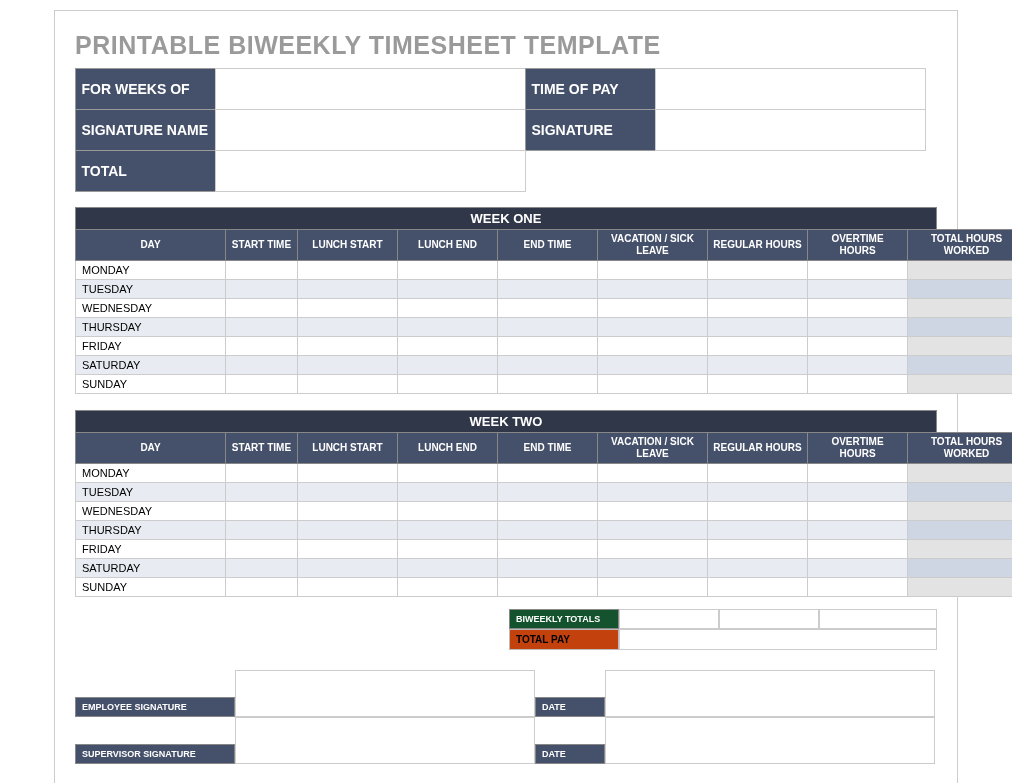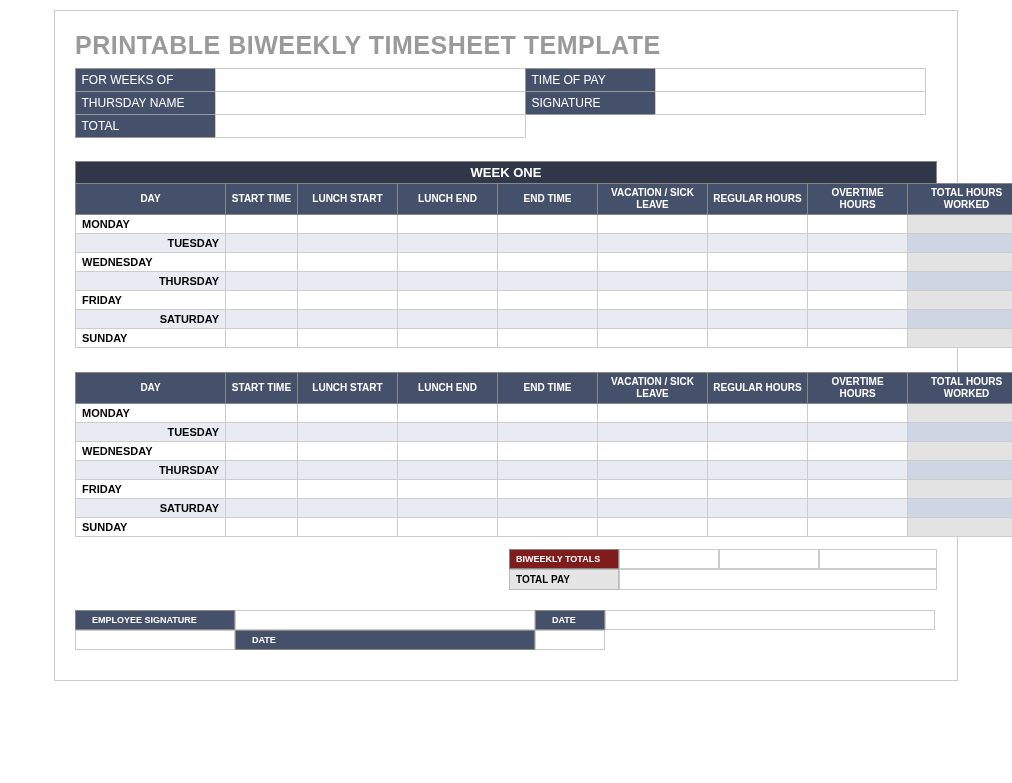--- a/index.html
+++ b/index.html
@@ -24,37 +24,37 @@
   }
 
   .hdr-grid {
     display: grid;
     grid-template-columns: 140px 310px 130px 270px;
     border-collapse: collapse;
   }
   .hdr-label {
     background: #45506a;
     color: #fff;
-    font-size: 12px;
-    font-weight: normal;
-    padding: 4px 6px;
+    font-size: 14px;
+    font-weight: bold;
+    padding: 12px 6px;
     border: 1px solid #999;
     display: flex;
     align-items: center;
   }
   .hdr-input {
     background: #fff;
     border: 1px solid #ccc;
     padding: 4px 6px;
     font-size: 10px;
     min-height: 20px;
   }
   .hdr-grid > div { margin: -0.5px; }
 
-  .week-block { margin-top: 24px; }
+  .week-block { margin-top: 16px; }
   .week-title {
     background: #2f3749;
     color: #fff;
     text-align: center;
     font-weight: bold;
     font-size: 13px;
     padding: 3px 0;
     border: 1px solid #888;
     border-bottom: none;
   }
@@ -73,79 +73,79 @@
     border: 1px solid #888;
     line-height: 1.2;
   }
   table.tsheet td {
     border: 1px solid #ccc;
     font-size: 11px;
     padding: 3px 6px;
     height: 19px;
   }
   table.tsheet td.day {
-    font-weight: bold;
+    font-weight: normal;
     font-size: 11px;
   }
-  tr.even td { background: #e8ecf2; text-align: right; }
+  tr.even td { background: #e8ecf2; }
   tr.even td.total { background: #cdd6e2; }
   tr.odd td.total { background: #e3e3e3; }
 
   .col-day   { width: 150px; }
   .col-start { width: 72px; }
   .col-lstart{ width: 100px; }
   .col-lend  { width: 100px; }
   .col-end   { width: 100px; }
   .col-vac   { width: 110px; }
   .col-reg   { width: 100px; }
   .col-ot    { width: 100px; }
   .col-tot   { width: 118px; }
 
   .totals-grid {
     margin-top: 12px;
     display: grid;
     grid-template-columns: 1fr 110px 100px 100px 118px;
   }
   .totals-label {
-    background: #7f1d1d;
+    background: #14532d;
     color: #fff;
     font-size: 9px;
     font-weight: bold;
     padding: 4px 6px;
     border: 1px solid #888;
     display:flex;align-items:center;
   }
   .totals-cell {
     border: 1px solid #ccc;
     padding: 3px 6px;
     font-size: 10px;
     min-height: 18px;
   }
   .totals-pay-label {
-    background: #e5e5e5;
+    background: #c2410c;
     font-size: 10px;
     font-weight: bold;
     padding: 4px 6px;
     border: 1px solid #bbb;
     display:flex;align-items:center;
   }
 
   .sig-grid {
     margin-top: 20px;
     display: grid;
     grid-template-columns: 160px 300px 70px 330px;
   }
   .sig-label {
     background: #45506a;
     color: #fff;
     font-size: 9px;
     font-weight: bold;
-    padding: 4px 16px;
+    padding: 4px 6px;
     border: 1px solid #888;
-    display:flex;align-items:center;
+    display:flex;align-items:center;margin-top:27px;
   }
   .sig-cell {
     border: 1px solid #ccc;
     padding: 4px 6px;
     font-size: 10px;
     min-height: 20px;
     background:#fff;
   }
 </style>
 </head>
@@ -154,21 +154,21 @@
 <div class="page">
 
   <h1 class="title">PRINTABLE BIWEEKLY TIMESHEET TEMPLATE</h1>
 
   <div class="hdr-grid">
     <div class="hdr-label">FOR WEEKS OF</div>
     <div class="hdr-input"></div>
     <div class="hdr-label">TIME OF PAY</div>
     <div class="hdr-input"></div>
 
-    <div class="hdr-label">THURSDAY NAME</div>
+    <div class="hdr-label">SIGNATURE NAME</div>
     <div class="hdr-input"></div>
     <div class="hdr-label">SIGNATURE</div>
     <div class="hdr-input"></div>
 
     <div class="hdr-label">TOTAL</div>
     <div class="hdr-input"></div>
   </div>
 
   <div class="week-block">
     <div class="week-title">WEEK ONE</div>
@@ -273,20 +273,21 @@
             <td></td>
             <td></td>
             <td></td>
             <td class="total"></td>
           </tr>
         </tbody>
     </table>
   </div>
 
   <div class="week-block">
+    <div class="week-title">WEEK TWO</div>
     <table class="tsheet">
       <colgroup>
         <col class="col-day">
           <col class="col-start">
           <col class="col-lstart">
           <col class="col-lend">
           <col class="col-end">
           <col class="col-vac">
           <col class="col-reg">
           <col class="col-ot">
@@ -398,18 +399,19 @@
     <div class="totals-pay-label">TOTAL PAY</div>
     <div class="totals-cell" style="grid-column: span 3;"></div>
   </div>
 
   <div class="sig-grid">
     <div class="sig-label">EMPLOYEE SIGNATURE</div>
     <div class="sig-cell"></div>
     <div class="sig-label">DATE</div>
     <div class="sig-cell"></div>
 
+    <div class="sig-label">SUPERVISOR SIGNATURE</div>
     <div class="sig-cell"></div>
     <div class="sig-label">DATE</div>
     <div class="sig-cell"></div>
   </div>
 
 </div>
 
 </body></html>

